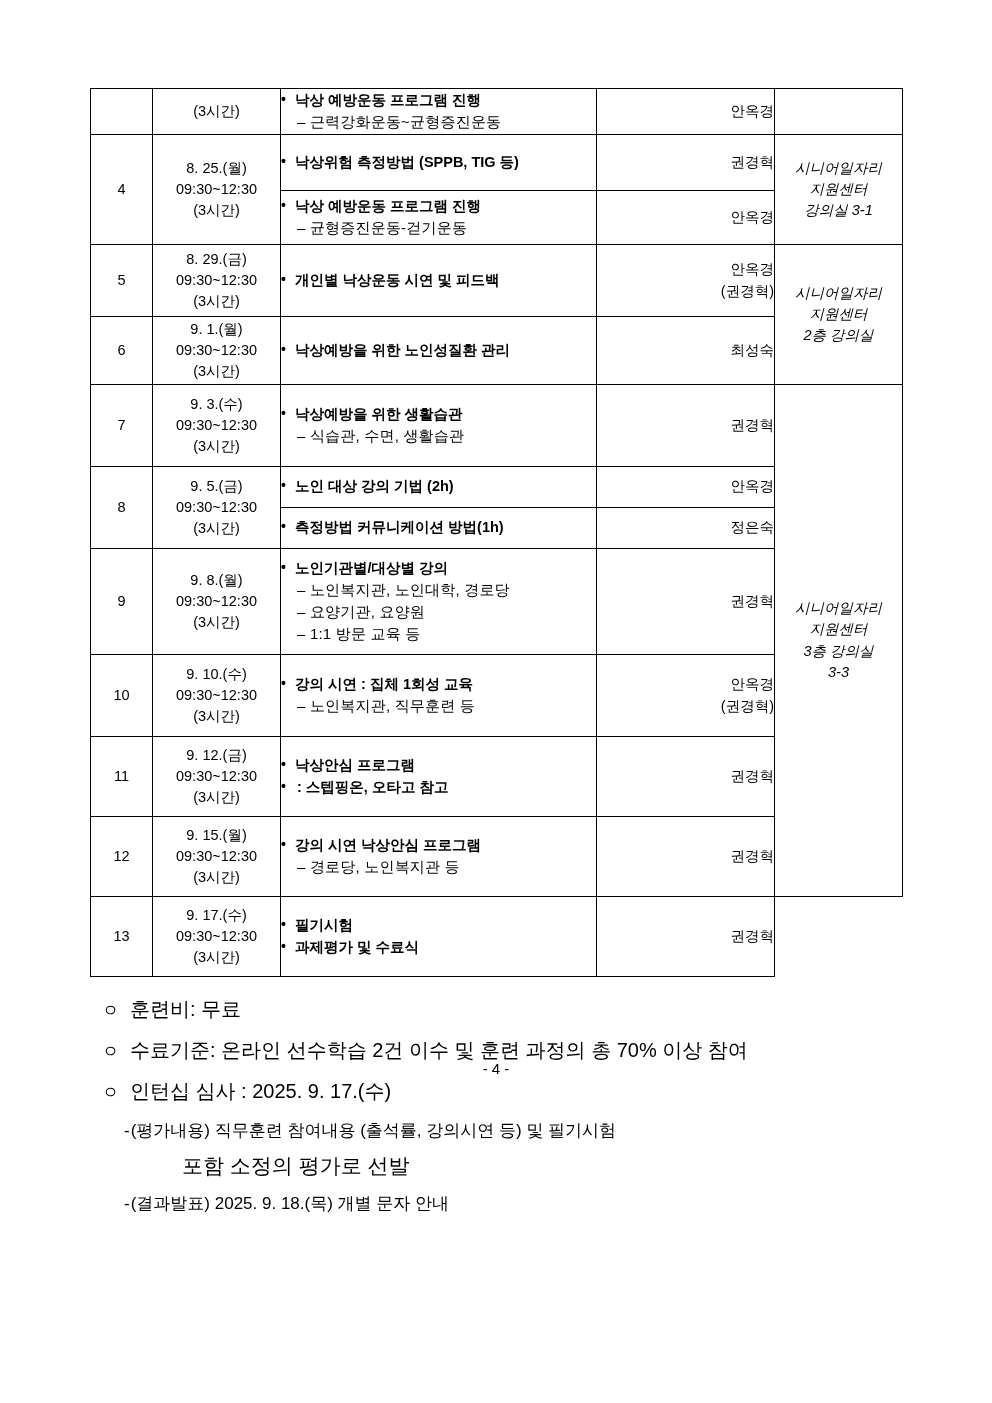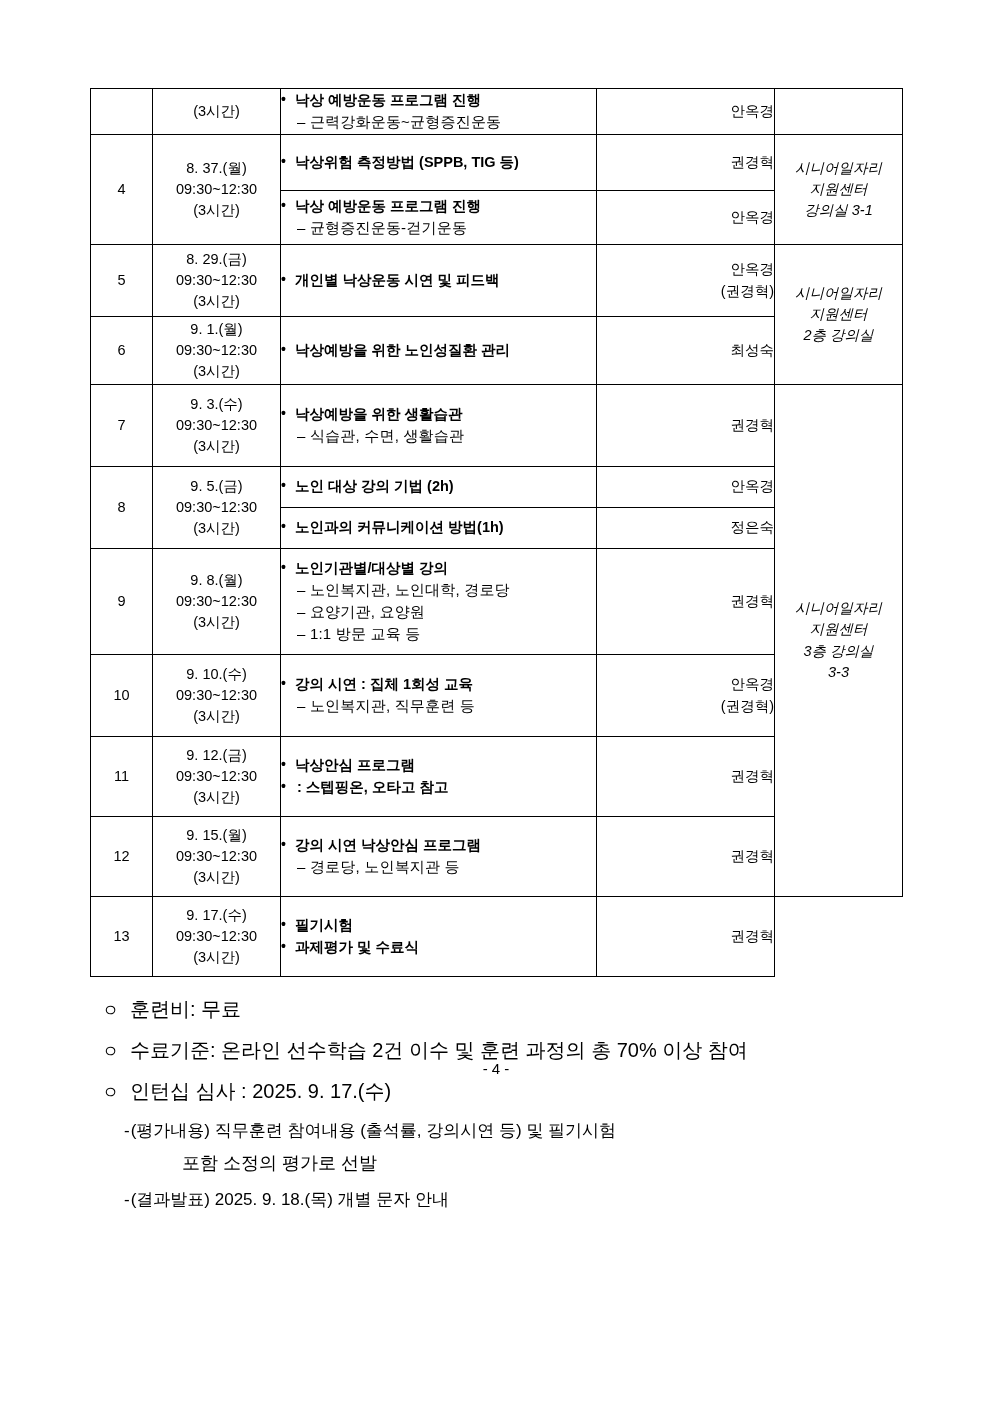--- a/index.html
+++ b/index.html
@@ -111,21 +111,21 @@
   }
   .sub-note {
     font-size: 17px;
     line-height: 1.5;
     margin-bottom: 6px;
     white-space: nowrap;
   }
   .sub-note .dash { margin-right: 1px; }
   .sub-note-indent {
     padding-left: 58px;
-    font-size: 18px;
+    font-size: 21px;
     line-height: 1.5;
     margin-bottom: 10px;
     white-space: nowrap;
   }
   .page-number {
     position: absolute;
     bottom: 34px;
     left: 0;
     width: 992px;
     text-align: center;
@@ -158,21 +158,21 @@
         </td>
         <td class="inst">
           <div>안옥경</div>
         </td>
         <td class="place"></td>
       </tr>
 
       <tr style="height:56px;">
         <td class="no" rowspan="2">4</td>
         <td class="date" rowspan="2">
-          <div>8. 37.(월)</div>
+          <div>8. 25.(월)</div>
           <div>09:30~12:30</div>
           <div>(3시간)</div>
         </td>
         <td class="topic">
           <div class="bullet-line">낙상위험 측정방법 (SPPB, TIG 등)</div>
         </td>
         <td class="inst">
           <div>권경혁</div>
         </td>
         <td class="place" rowspan="2">
@@ -258,21 +258,21 @@
         </td>
         <td class="topic">
           <div class="bullet-line">노인 대상 강의 기법 (2h)</div>
         </td>
         <td class="inst">
           <div>안옥경</div>
         </td>
       </tr>
       <tr style="height:41px;">
         <td class="topic">
-          <div class="bullet-line">노인과의 커뮤니케이션 방법(1h)</div>
+          <div class="bullet-line">측정방법 커뮤니케이션 방법(1h)</div>
         </td>
         <td class="inst">
           <div>정은숙</div>
         </td>
       </tr>
 
       <tr style="height:106px;">
         <td class="no">9</td>
         <td class="date">
           <div>9. 8.(월)</div>

